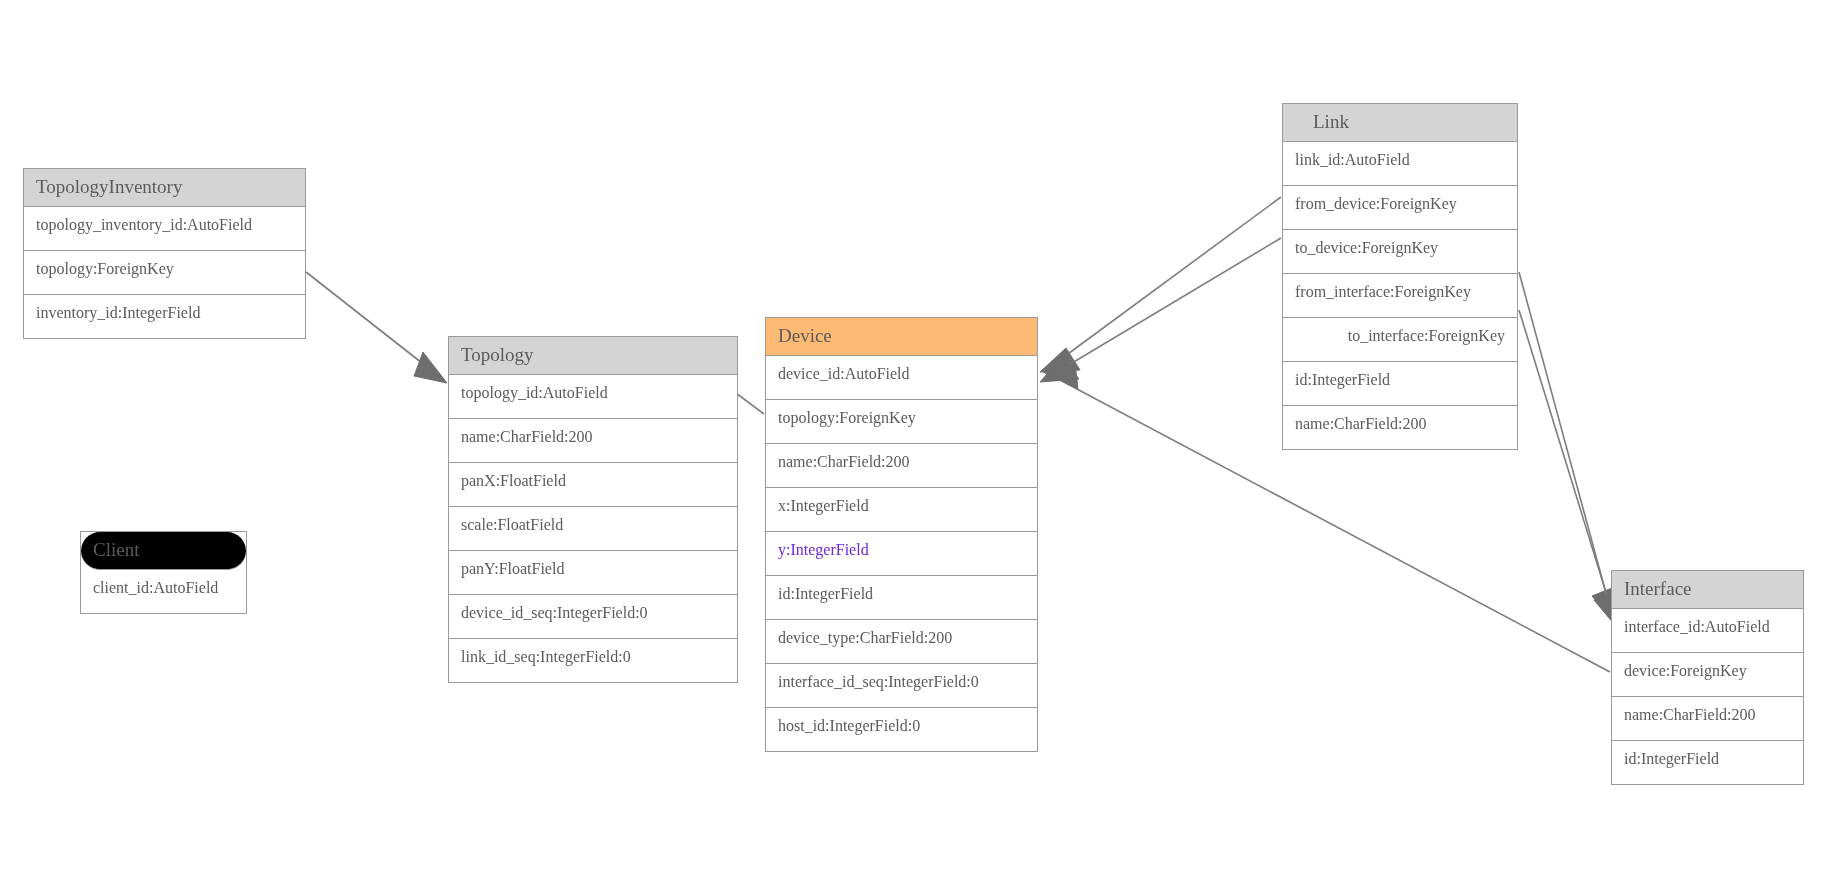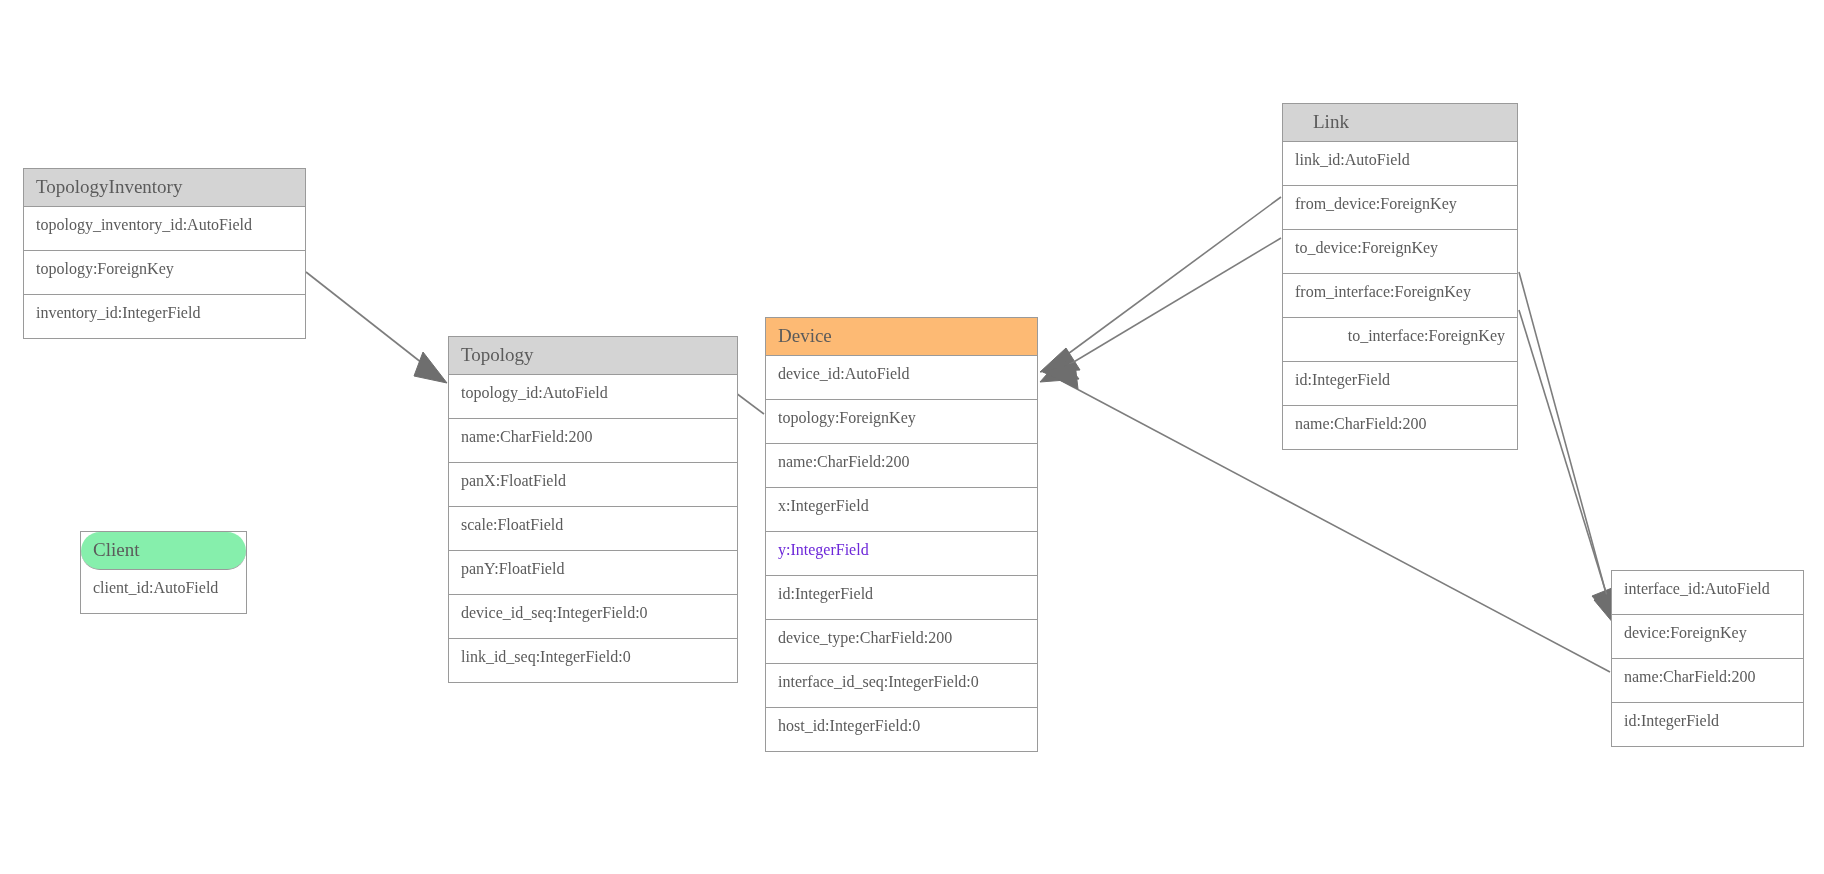--- a/index.html
+++ b/index.html
@@ -99,21 +99,21 @@
   <div id="entity-layer">
       <div class="entity" style="left: 23px; top: 168px; width: 283px; border-color: rgb(154, 154, 154);">
         <div class="entity-header" style="background: rgb(212, 212, 212); border-bottom-color: rgb(154, 154, 154); color: rgb(91, 91, 91);">TopologyInventory</div>
         <div class="entity-fields">
           <div class="field-row" style="border-bottom-color: rgb(154, 154, 154); color: rgb(91, 91, 91); background: rgb(255, 255, 255);">topology_inventory_id:AutoField</div>
           <div class="field-row" style="border-bottom-color: rgb(154, 154, 154); color: rgb(91, 91, 91); background: rgb(255, 255, 255);">topology:ForeignKey</div>
           <div class="field-row" style="border-bottom-color: rgb(154, 154, 154); color: rgb(91, 91, 91); background: rgb(255, 255, 255);">inventory_id:IntegerField</div>
         </div>
       </div>
       <div class="entity" style="left: 80px; top: 531px; width: 167px; border-color: rgb(154, 154, 154);">
-        <div class="entity-header" style="background: #86efac; border-bottom-color: rgb(154, 154, 154); color: rgb(91, 91, 91); border-radius: 19px;">Client</div>
+        <div class="entity-header" style="background: #000000; border-bottom-color: rgb(154, 154, 154); color: rgb(91, 91, 91); border-radius: 19px;">Client</div>
         <div class="entity-fields">
           <div class="field-row" style="border-bottom-color: rgb(154, 154, 154); color: rgb(91, 91, 91); background: rgb(255, 255, 255);">client_id:AutoField</div>
         </div>
       </div>
       <div class="entity" style="left: 448px; top: 320px; width: 290px; border-color: rgb(154, 154, 154); margin-top: 16px;">
         <div class="entity-header" style="background: rgb(212, 212, 212); border-bottom-color: rgb(154, 154, 154); color: rgb(91, 91, 91);">Topology</div>
         <div class="entity-fields">
           <div class="field-row" style="border-bottom-color: rgb(154, 154, 154); color: rgb(91, 91, 91); background: rgb(255, 255, 255);">topology_id:AutoField</div>
           <div class="field-row" style="border-bottom-color: rgb(154, 154, 154); color: rgb(91, 91, 91); background: rgb(255, 255, 255);">name:CharField:200</div>
           <div class="field-row" style="border-bottom-color: rgb(154, 154, 154); color: rgb(91, 91, 91); background: rgb(255, 255, 255);">panX:FloatField</div>
@@ -143,20 +143,21 @@
           <div class="field-row" style="border-bottom-color: rgb(154, 154, 154); color: rgb(91, 91, 91); background: rgb(255, 255, 255);">link_id:AutoField</div>
           <div class="field-row" style="border-bottom-color: rgb(154, 154, 154); color: rgb(91, 91, 91); background: rgb(255, 255, 255);">from_device:ForeignKey</div>
           <div class="field-row" style="border-bottom-color: rgb(154, 154, 154); color: rgb(91, 91, 91); background: rgb(255, 255, 255);">to_device:ForeignKey</div>
           <div class="field-row" style="border-bottom-color: rgb(154, 154, 154); color: rgb(91, 91, 91); background: rgb(255, 255, 255);">from_interface:ForeignKey</div>
           <div class="field-row" style="border-bottom-color: rgb(154, 154, 154); color: rgb(91, 91, 91); background: rgb(255, 255, 255); text-align: right;">to_interface:ForeignKey</div>
           <div class="field-row" style="border-bottom-color: rgb(154, 154, 154); color: rgb(91, 91, 91); background: rgb(255, 255, 255);">id:IntegerField</div>
           <div class="field-row" style="border-bottom-color: rgb(154, 154, 154); color: rgb(91, 91, 91); background: rgb(255, 255, 255);">name:CharField:200</div>
         </div>
       </div>
       <div class="entity" style="left: 1611px; top: 570px; width: 193px; border-color: rgb(154, 154, 154);">
+        <div class="entity-header" style="background: rgb(212, 212, 212); border-bottom-color: rgb(154, 154, 154); color: rgb(91, 91, 91);">Interface</div>
         <div class="entity-fields">
           <div class="field-row" style="border-bottom-color: rgb(154, 154, 154); color: rgb(91, 91, 91); background: rgb(255, 255, 255);">interface_id:AutoField</div>
           <div class="field-row" style="border-bottom-color: rgb(154, 154, 154); color: rgb(91, 91, 91); background: rgb(255, 255, 255);">device:ForeignKey</div>
           <div class="field-row" style="border-bottom-color: rgb(154, 154, 154); color: rgb(91, 91, 91); background: rgb(255, 255, 255);">name:CharField:200</div>
           <div class="field-row" style="border-bottom-color: rgb(154, 154, 154); color: rgb(91, 91, 91); background: rgb(255, 255, 255);">id:IntegerField</div>
         </div>
       </div>
     </div>
 
 </div>

